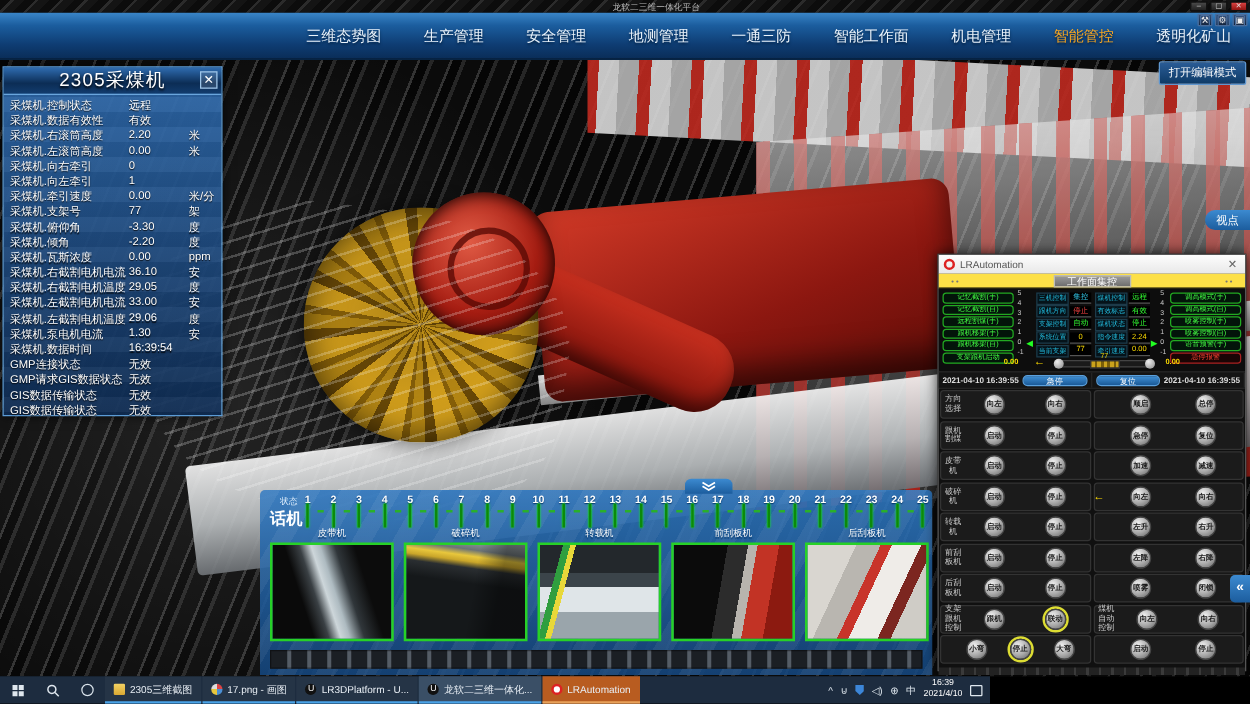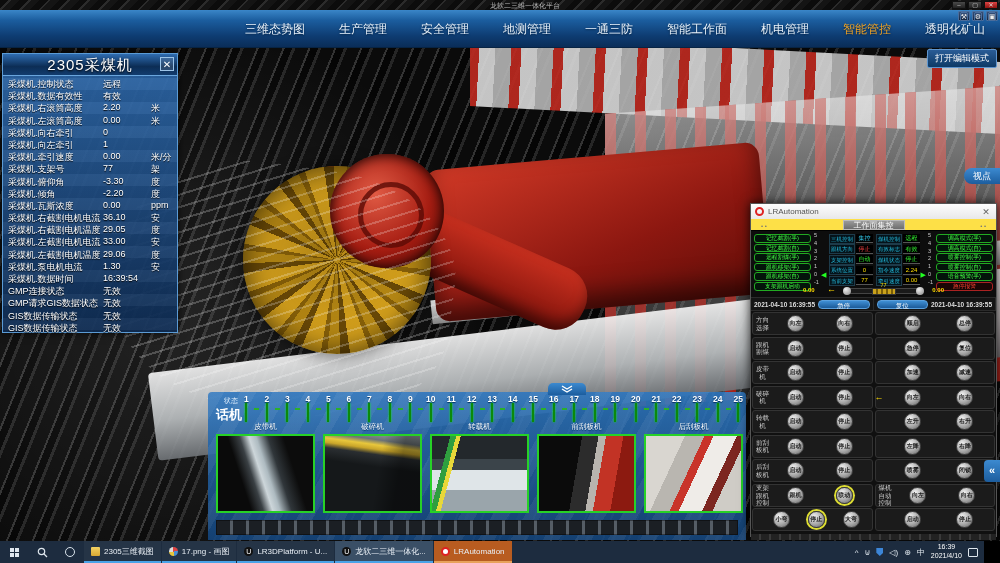--- a/index.html
+++ b/index.html
@@ -212,21 +212,21 @@
     display:flex; align-items:center; justify-content:center; overflow:hidden; }
   .rbtn:empty { display:none; }
   .ctl-row.ring2 .rbtn:nth-of-type(2) { box-shadow:0 0 0 2px #dd3; }
   .row-arrow { position:absolute; left:-1px; top:5px; width:12px; font-size:9px; color:#fd0;
     font-weight:bold; visibility:hidden; }
   .ctl-row.arrow .row-arrow { visibility:visible; }
   .ctl-row.arrow .row-arrow::before { content:"←"; }
   .lr-footer { height:6px; background:repeating-linear-gradient(90deg,#222 0 8px,#3a3a3a 8px 10px); }
 
   
-  .taskbar { position:absolute; left:0; top:541px; width:984px; height:22px; z-index:70;
+  .taskbar { position:absolute; left:0; top:541px; width:792px; height:22px; z-index:70;
     background:#1d2c3f; display:flex; align-items:stretch; }
   .tb-sys { display:flex; align-items:center; }
   .tb-btn { width:28px; display:flex; align-items:center; justify-content:center; height:22px; }
   .win-ico { width:9px; height:9px; position:relative; }
   .win-ico::before { content:""; position:absolute; width:4px; height:4px; background:#dfe7ee;
     box-shadow:5px 0 #dfe7ee,0 5px #dfe7ee,5px 5px #dfe7ee; }
   .cortana { width:10px; height:10px; border:1.5px solid #d8e2ea; border-radius:50%; }
   .tb-items { display:flex; }
   .tb-item { display:flex; align-items:center; gap:4px; padding:0 7px; max-width:112px; height:22px;
     border-bottom:2px solid #4aa3e8; background:rgba(255,255,255,.04); margin-right:1px; }

